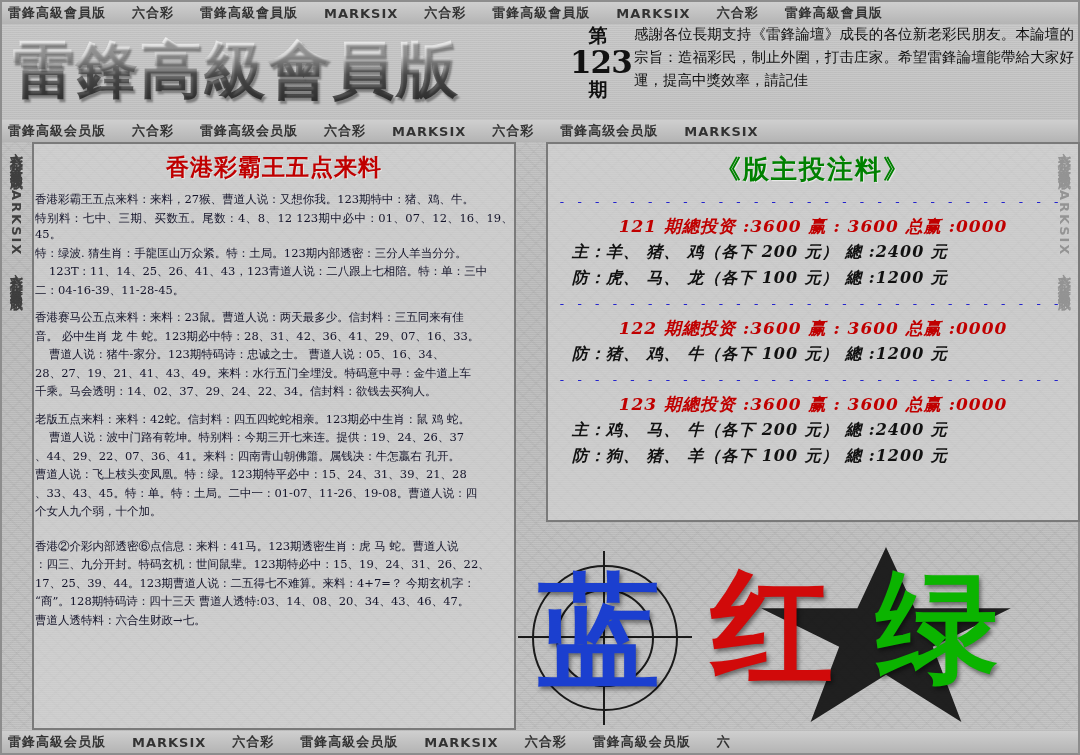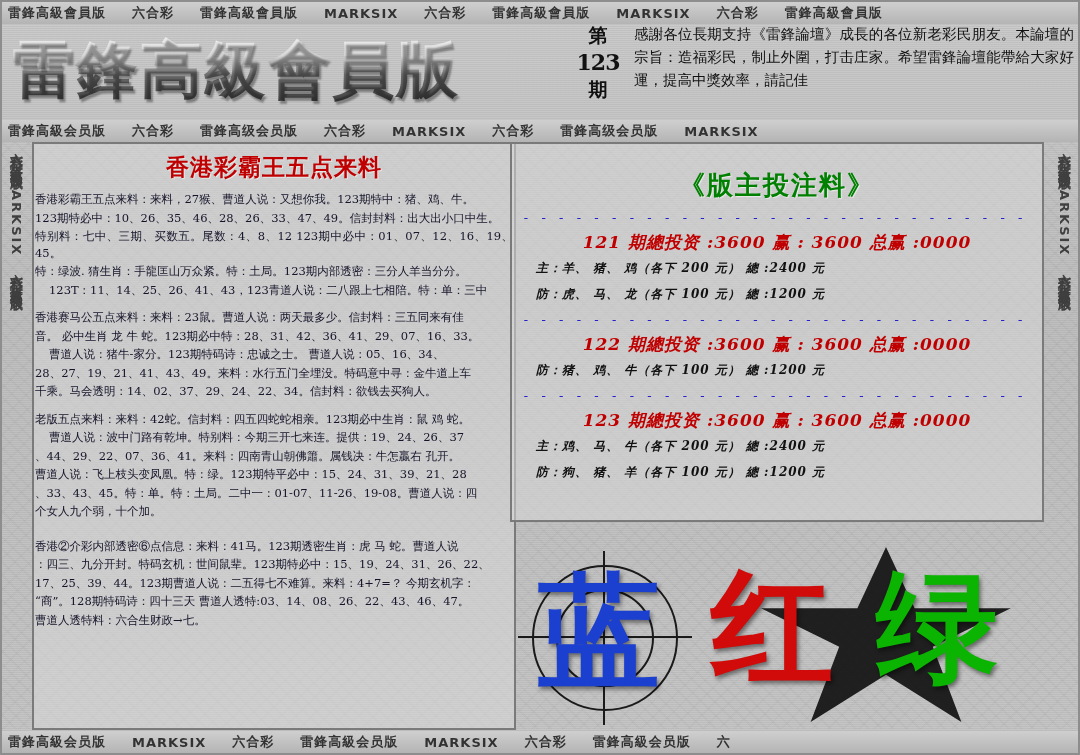--- a/index.html
+++ b/index.html
@@ -56,21 +56,21 @@
     text-shadow:2px 3px 2px rgba(0,0,0,.35);
     white-space:nowrap;
     line-height:96px;
   }
   .issue{
     position:absolute;top:22px;left:568px;width:56px;text-align:center;
     font-family:"DejaVu Serif","Liberation Serif",serif;
     color:#111;
   }
   .issue .n1{font-size:19px;font-weight:bold;line-height:22px;}
-  .issue .num{font-size:22px;font-weight:bold;line-height:32px;letter-spacing:-1px;}
+  .issue .num{font-size:31px;font-weight:bold;line-height:32px;letter-spacing:-1px;}
   .issue .n2{font-size:19px;font-weight:bold;line-height:22px;}
 
   .notice{
     position:absolute;top:21px;left:632px;width:440px;
     font-family:"DejaVu Serif","Liberation Serif",serif;
     font-size:14.5px;line-height:23px;color:#111;text-align:justify;
   }
 
   
   .panel{
@@ -91,41 +91,41 @@
   .block p{
     margin:0 0 2px 0;
     font-family:"DejaVu Serif","Liberation Serif",serif;
     font-size:11.5px;line-height:16.5px;color:#14142a;
     text-align:justify;
   }
   .block p.ind{text-indent:14px;}
   .sep{height:7px;}
 
   
-  .right-panel{top:140px;left:508px;width:534px;height:380px;padding:20px 10px;}
+  .right-panel{top:140px;left:544px;width:534px;height:380px;padding:4px 10px;}
   .right-panel h2{
     margin:4px 0 6px 0;text-align:center;
     font-family:"DejaVu Serif","Liberation Serif",serif;
     font-size:26px;font-weight:bold;color:#008000;letter-spacing:2px;
     text-shadow:1px 1px 1px rgba(255,255,255,.6);
   }
   .dashline{
     text-align:center;color:#2222cc;font-size:13px;letter-spacing:1px;
     line-height:18px;overflow:hidden;white-space:nowrap;
     font-family:"DejaVu Sans Mono","Liberation Mono",monospace;
   }
   .grp{margin:2px 0 4px 0;font-style:italic;}
   .grp .hdr{
     text-align:center;color:#c00000;font-weight:bold;
     font-family:"DejaVu Serif","Liberation Serif",serif;
     font-size:17px;line-height:26px;letter-spacing:1px;
   }
   .grp .row{
     font-family:"DejaVu Serif","Liberation Serif",serif;
-    font-size:12px;line-height:26px;color:#111;font-weight:bold;
+    font-size:16px;line-height:26px;color:#111;font-weight:bold;
     padding-left:14px;letter-spacing:1px;
   }
 
   
   .colorwords{
     position:absolute;left:524px;top:545px;width:540px;height:185px;
   }
   .cw{
     position:absolute;
     font-family:"DejaVu Serif","Liberation Serif",serif;
@@ -205,24 +205,24 @@
   </div>
 
   <div class="wm-side wm-left">六合彩 雷鋒高級会员版 MARKSIX 六合彩 雷鋒高級会员版</div>
   <div class="wm-side wm-right">六合彩 雷鋒高級会员版 MARKSIX 六合彩 雷鋒高級会员版</div>
 
   <div class="panel left-panel">
     <h2>香港彩霸王五点来料</h2>
 
     <div class="block">
       <p>香港彩霸王五点来料：来料，27猴、曹道人说：又想你我。123期特中：猪、鸡、牛。</p>
-      <p>123期特必中：10、26、35、46、28、26、33、47、49。信封封料：出大出小口中生。</p>
       <p>特别料：七中、三期、买数五。尾数：4、8、12 123期中必中：01、07、12、16、19、45。</p>
       <p>特：绿波. 猜生肖：手龍匡山万众紧。特：土局。123期内部透密：三分人羊当分分。</p>
       <p class="ind">    123T：11、14、25、26、41、43，123青道人说：二八跟上七相陪。特：单：三中</p>
+      <p>二：04-16-39、11-28-45。</p>
     </div>
 
     <div class="block">
       <p>香港赛马公五点来料：来料：23鼠。曹道人说：两天最多少。信封料：三五同来有佳</p>
       <p>音。 必中生肖 龙 牛 蛇。123期必中特：28、31、42、36、41、29、07、16、33。</p>
       <p class="ind">  曹道人说：猪牛-家分。123期特码诗：忠诚之士。  曹道人说：05、16、34、</p>
       <p>28、27、19、21、41、43、49。来料：水行五门全埋没。特码意中寻：金牛道上车</p>
       <p>千乘。马会透明：14、02、37、29、24、22、34。信封料：欲钱去买狗人。</p>
     </div>
 
@@ -234,21 +234,21 @@
       <p>、33、43、45。特：单。特：土局。二中一：01-07、11-26、19-08。曹道人说：四</p>
       <p>个女人九个弱，十个加。</p>
     </div>
 
     <div class="sep"></div>
 
     <div class="block">
       <p>香港②介彩内部透密⑥点信息：来料：41马。123期透密生肖：虎 马 蛇。曹道人说</p>
       <p>：四三、九分开封。特码玄机：世间鼠辈。123期特必中：15、19、24、31、26、22、</p>
       <p>17、25、39、44。123期曹道人说：二五得七不难算。来料：4+7=？ 今期玄机字：</p>
-      <p>“商”。128期特码诗：四十三天 曹道人透特:03、14、08、26、22、43、46、47。</p>
+      <p>“商”。128期特码诗：四十三天 曹道人透特:03、14、08、20、34、43、46、47。</p>
       <p>曹道人透特料：六合生财政→七。</p>
     </div>
   </div>
 
   <div class="panel right-panel">
     <h2>《版主投注料》</h2>
 
     <div class="dashline">- - - - - - - - - - - - - - - - - - - - - - - - - - - - - - - - -</div>
 
     <div class="grp">

